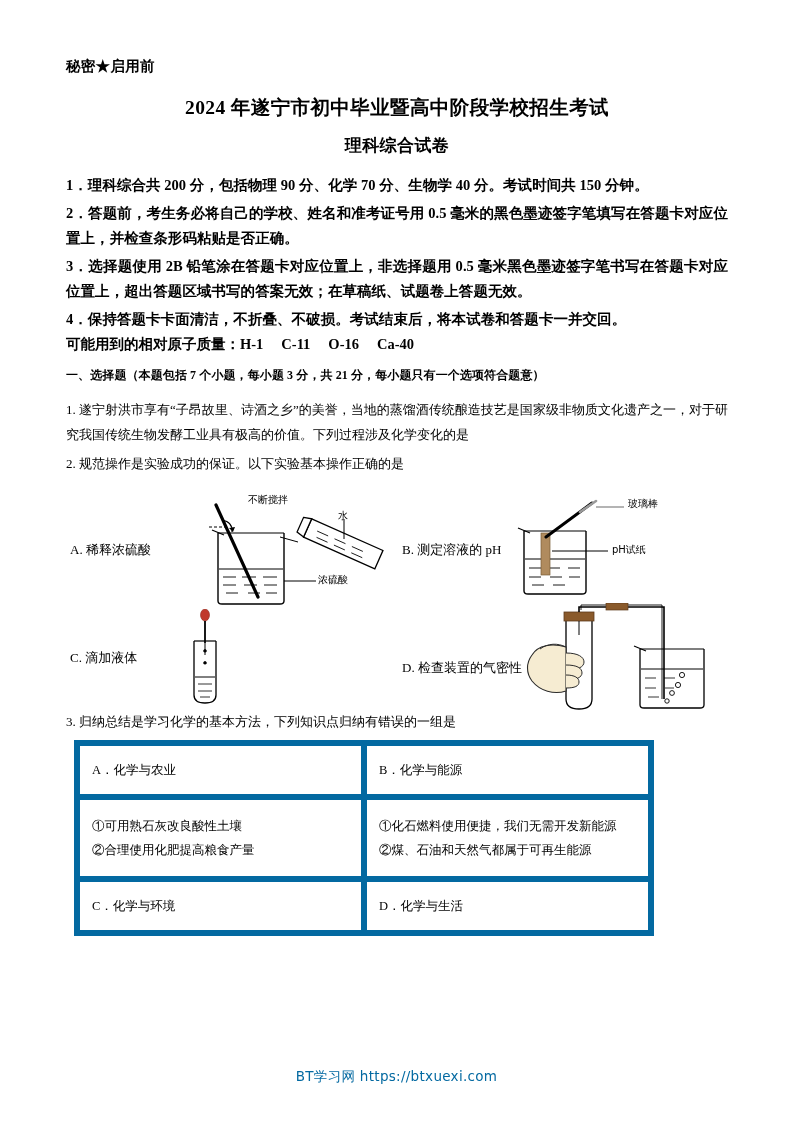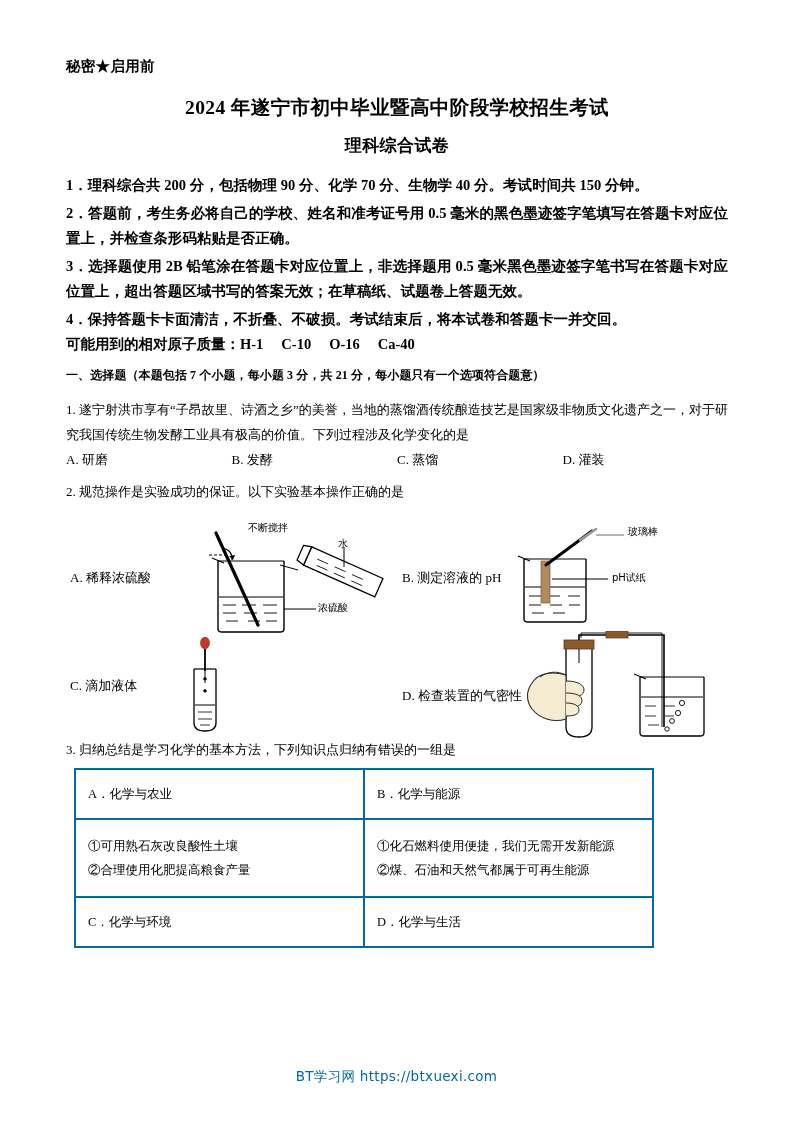--- a/index.html
+++ b/index.html
@@ -128,21 +128,21 @@
   }
 
   
   table.kb {
     border-collapse: collapse;
     width: 580px;
     margin: 6px 0 0 8px;
     table-layout: fixed;
   }
   table.kb td {
-    border: 2px solid #0369a1;
+    border: 6px solid #0369a1;
     font-size: 12.5px;
     padding: 9px 12px;
     vertical-align: middle;
     line-height: 1.95;
     height: 20px;
   }
   table.kb td.hdr { height: 30px; }
   table.kb td.body { height: 58px; }
   .cell-line { display: block; white-space: nowrap; }
 
@@ -170,46 +170,28 @@
     <div class="doc-title">2024 年遂宁市初中毕业暨高中阶段学校招生考试</div>
     <div class="doc-subtitle">理科综合试卷</div>
 
     <div class="note-item">1．理科综合共 200 分，包括物理 90 分、化学 70 分、生物学 40 分。考试时间共 150 分钟。</div>
     <div class="note-item">2．答题前，考生务必将自己的学校、姓名和准考证号用 0.5 毫米的黑色墨迹签字笔填写在答题卡对应位置上，并检查条形码粘贴是否正确。</div>
     <div class="note-item">3．选择题使用 2B 铅笔涂在答题卡对应位置上，非选择题用 0.5 毫米黑色墨迹签字笔书写在答题卡对应位置上，超出答题区域书写的答案无效；在草稿纸、试题卷上答题无效。</div>
     <div class="note-item">4．保持答题卡卡面清洁，不折叠、不破损。考试结束后，将本试卷和答题卡一并交回。</div>
 
 
     <div class="atomic-line">
-      <span>可能用到的相对原子质量：</span><span class="sym">H-1</span><span class="sym">C-10</span><span class="sym">O-16</span><span>Ca-40</span>
+      <span>可能用到的相对原子质量：</span><span class="sym">H-1</span><span class="sym">C-11</span><span class="sym">O-16</span><span>Ca-40</span>
     </div>
 
     <div class="part-title">一、选择题（本题包括 7 个小题，每小题 3 分，共 21 分，每小题只有一个选项符合题意）</div>
 
     <div class="question q-stem">
       <span>1.</span>
       <span>遂宁射洪市享有“子昂故里、诗酒之乡”的美誉，当地的蒸馏酒传统酿造技艺是国家级非物质文化遗产之一，对于研究我国传统生物发酵工业具有极高的价值。下列过程涉及化学变化的是</span>
-    </div>
-    <div class="opts-row">
-      <div>
-        <span>A.</span>
-        <span>研磨</span>
-      </div>
-      <div>
-        <span>B.</span>
-        <span>发酵</span>
-      </div>
-      <div>
-        <span>C.</span>
-        <span>蒸馏</span>
-      </div>
-      <div>
-        <span>D.</span>
-        <span>灌装</span>
-      </div>
     </div>
 
     <div class="question q-stem">
       <span>2.</span>
       <span>规范操作是实验成功的保证。以下实验基本操作正确的是</span>
     </div>
 
     <div class="fig-grid">
 
       <div class="fig-cell" style="left:4px; top:60px;text-align:right;">

